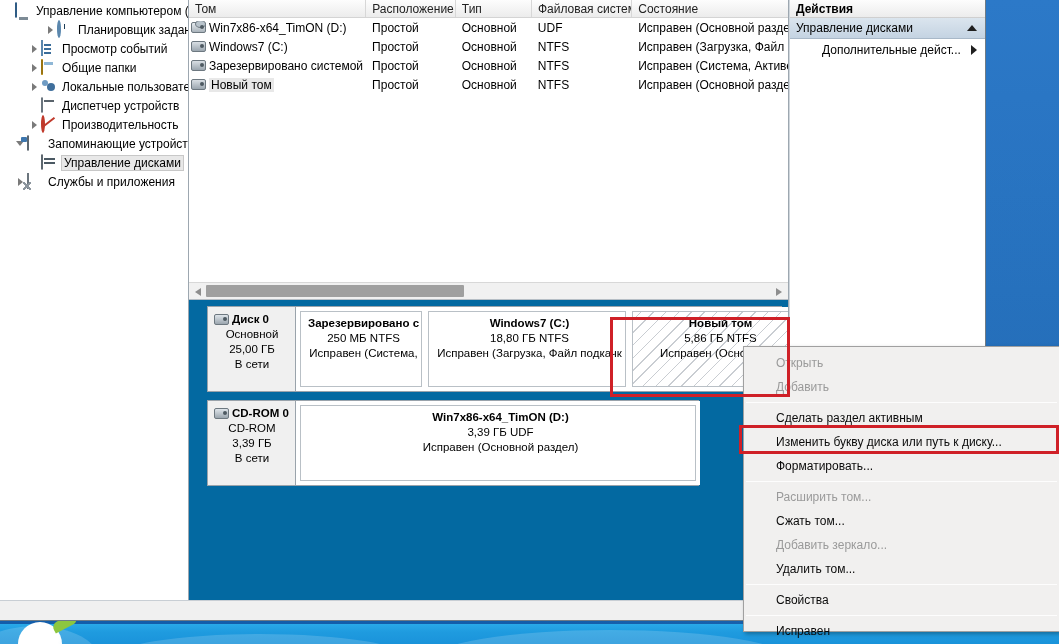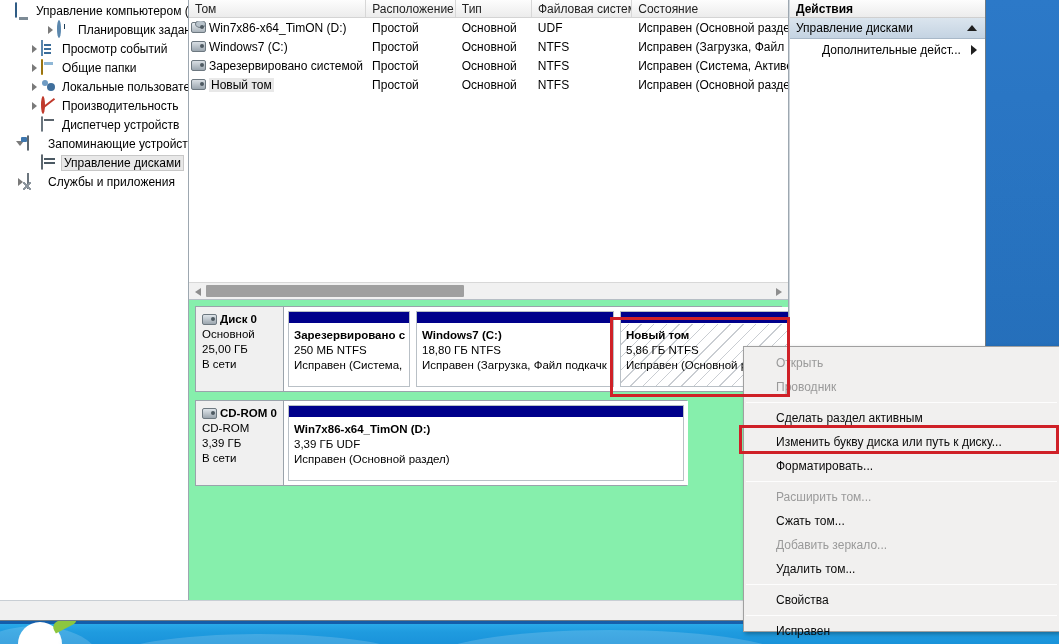--- a/index.html
+++ b/index.html
@@ -157,22 +157,22 @@
   .vrow .td.first { display:flex; align-items:center; padding-left:2px; }
   .vol-ic { width:15px; min-width:15px; height:11px; margin-right:3px; border-radius:2px;
             background:linear-gradient(180deg,#d9dfe4,#9ba6af); border:1px solid #6d7880; position:relative; }
   .vol-ic::after{content:'';position:absolute;right:1px;top:2px;width:4px;height:4px;border-radius:50%;background:#4d5961;}
   .vol-ic.cd { background:linear-gradient(180deg,#e7ecf0,#a9b3bb); }
   .vol-ic.cd::before{content:'';position:absolute;left:3px;top:-3px;width:9px;height:6px;border-radius:50%;background:#b9c4cc;border:1px solid #6d7880;}
   .namehl { background:#e8e8e8; padding:0 2px; }
 
   
   #graphic-pane {
-    flex:1 1 auto; background:#86efac; overflow:hidden;
-    padding: 6px 0 0 0; position:relative;
+    flex:1 1 auto; background:#0369a1; overflow:hidden;
+    padding: 6px 0 0 12px; position:relative;text-align:center;
   }
   .disk-row {
     display:flex; margin: 0 6px 8px 6px;
     border:1px solid #9aa3ab; background:#fff;
     height: 86px;
   }
   .disk-info {
     width:88px; min-width:88px; background:#f0f0f0;
     border-right:1px solid #9aa3ab;
     padding:5px 5px 0 6px; font-size:11.5px; line-height:15px;
@@ -180,21 +180,21 @@
   .disk-info .dtitle { font-weight:bold; display:flex; align-items:center; }
   .dico {
     width:15px;min-width:15px;height:11px;margin-right:3px;border-radius:2px;
     background:linear-gradient(180deg,#dfe5ea,#9ba6af);border:1px solid #6d7880;position:relative;
   }
   .dico::after{content:'';position:absolute;right:1px;top:2px;width:4px;height:4px;border-radius:50%;background:#4d5961;}
   .parts { flex:1 1 auto; display:flex; padding:4px 4px 4px 4px; gap:6px; background:#fff; }
   .part {
     position:relative; background:#fff;
     border:1px solid #b9c0c6;
-    display:flex; flex-direction:column;
+    display:flex; 
   }
   .part .cap { height:12px; background:#00008b; border-bottom:1px solid #fff; }
   .part .body {
     flex:1 1 auto; padding:4px 0 0 5px; font-size:11.5px; line-height:15px;
     overflow:hidden; white-space:nowrap; background:#fff;
   }
   .part .body b { font-weight:bold; }
   .part.hatched .body {
     background-image: repeating-linear-gradient(135deg,
        #ffffff 0 4px, #ffffff 4px 5px, #c9cdd2 5px 6px, #ffffff 6px 9px);
@@ -315,29 +315,29 @@
         <span class="tlabel">Общие папки</span>
       </div>
 
       <div class="tnode" style="padding-left:28px">
         <span class="exp closed"></span>
         <span class="ticon"><span class="ic-users"></span></span>
         <span class="tlabel">Локальные пользовате.</span>
       </div>
 
       <div class="tnode" style="padding-left:28px">
+        <span class="exp"></span>
+        <span class="ticon"><span class="ic-devmgr"></span></span>
+        <span class="tlabel">Диспетчер устройств</span>
+      </div>
+
+      <div class="tnode" style="padding-left:28px">
         <span class="exp closed"></span>
         <span class="ticon"><span class="ic-perf"></span></span>
         <span class="tlabel">Производительность</span>
-      </div>
-
-      <div class="tnode" style="padding-left:28px">
-        <span class="exp"></span>
-        <span class="ticon"><span class="ic-devmgr"></span></span>
-        <span class="tlabel">Диспетчер устройств</span>
       </div>
 
       <div class="tnode" style="padding-left:14px">
         <span class="exp open"></span>
         <span class="ticon"><span class="ic-storage"></span></span>
         <span class="tlabel">Запоминающие устройства</span>
       </div>
 
       <div class="tnode sel" style="padding-left:28px">
         <span class="exp"></span>
@@ -515,21 +515,21 @@
       <span class="grow"></span>
       <span class="caret-right"></span>
     </div>
   </div>
 
   <div id="bottom-strip"></div>
 </div>
 
 <div id="ctxmenu">
   <div class="mi disabled">Открыть</div>
-  <div class="mi disabled">Проводник</div>
+  <div class="mi disabled">Добавить</div>
   <div class="sep"></div>
   <div class="mi">Сделать раздел активным</div>
   <div class="mi hl">Изменить букву диска или путь к диску...</div>
   <div class="mi">Форматировать...</div>
   <div class="sep"></div>
   <div class="mi disabled">Расширить том...</div>
   <div class="mi">Сжать том...</div>
   <div class="mi disabled">Добавить зеркало...</div>
   <div class="mi">Удалить том...</div>
   <div class="sep"></div>

